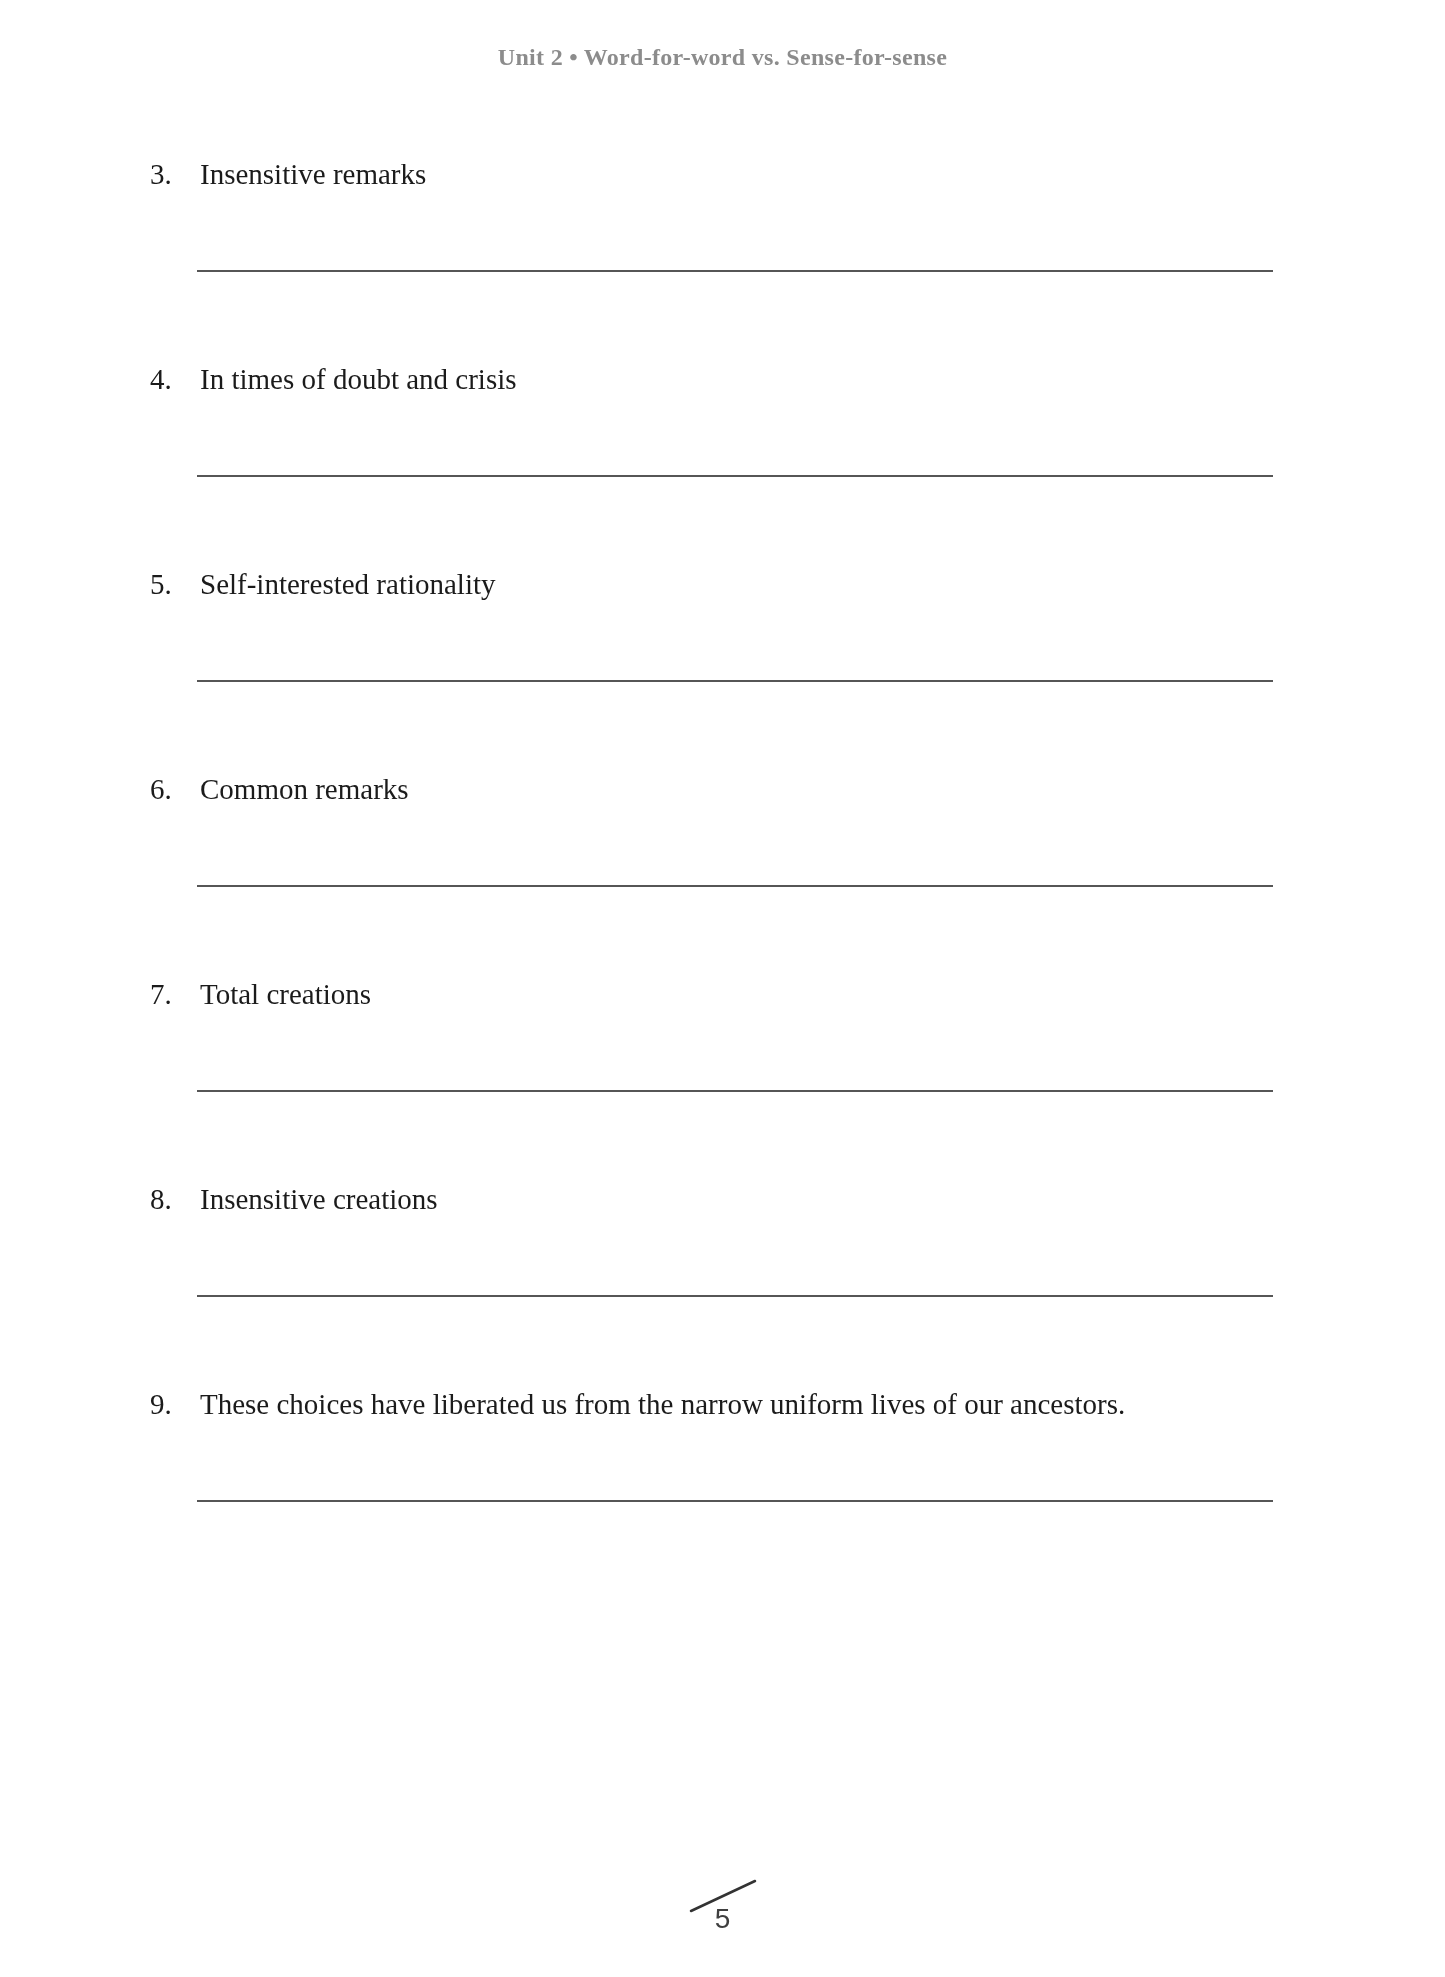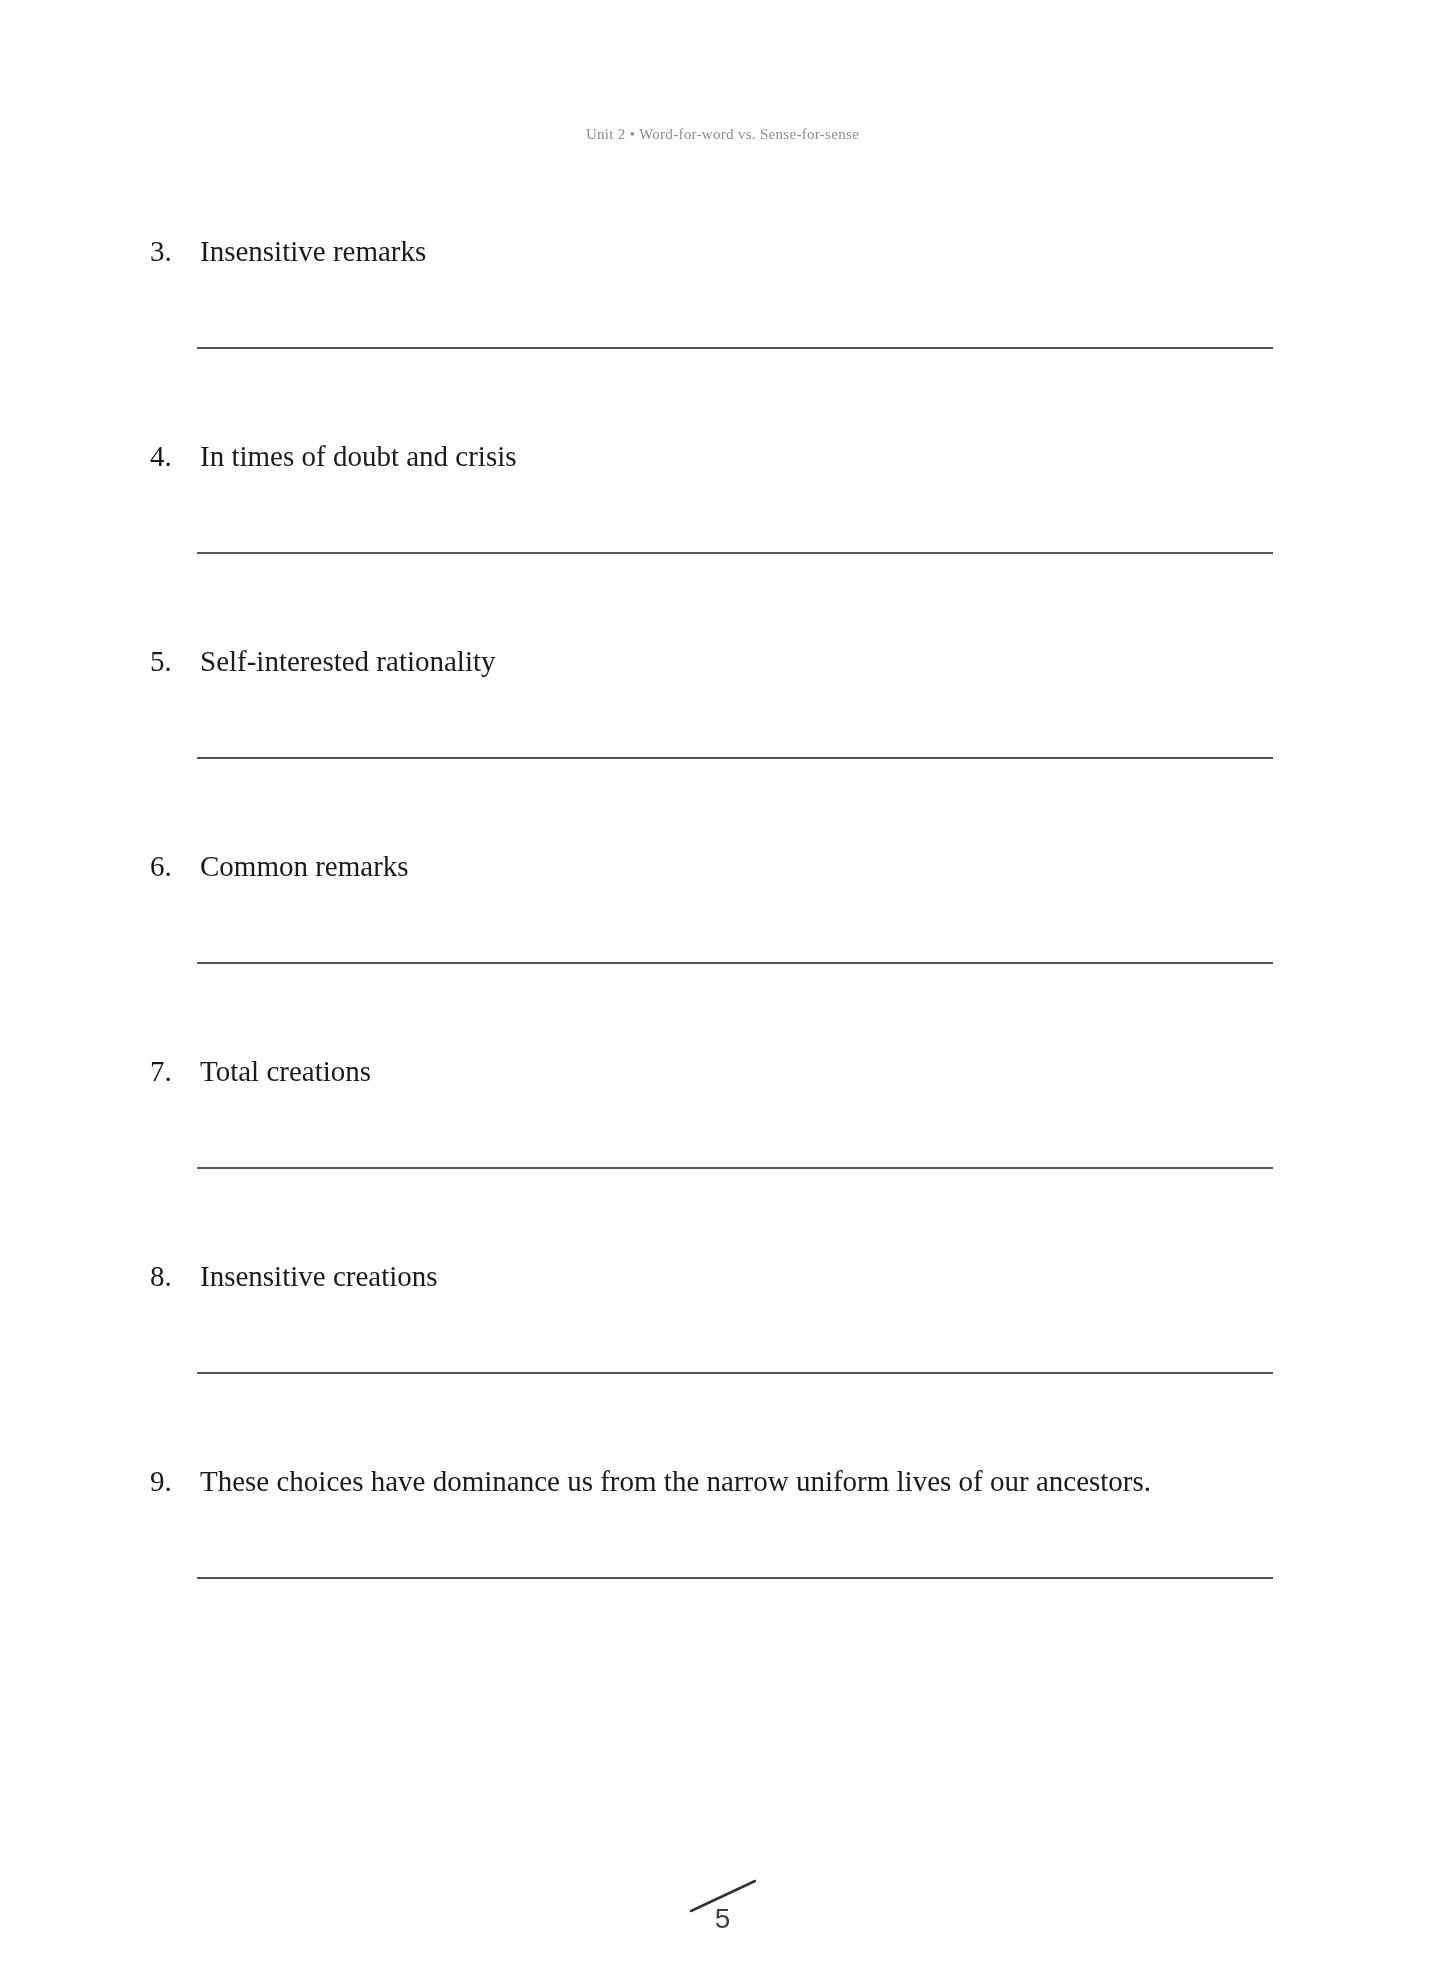--- a/index.html
+++ b/index.html
@@ -8,24 +8,24 @@
     background: #ffffff;
   }
   body {
     width: 1445px;
     height: 1977px;
     position: relative;
     overflow: hidden;
     font-family: "Liberation Serif", serif;
   }
   .running-head {
-    padding-top: 118px;
+    padding-top: 41px;
     text-align: center;
-    font-size: 15px;
-    font-weight: normal;
+    font-size: 24px;
+    font-weight: bold;
     line-height: 32px;
     color: #8c8c8c;
     letter-spacing: 0.3px;
   }
   .content {
     padding-left: 150px;
     padding-right: 150px;
   }
   .item {
     margin-top: 66px;
@@ -123,21 +123,21 @@
     <div class="item-row">
       <span class="item-num">8.</span>
       <span class="item-text">Insensitive creations</span>
     </div>
     <div class="answer-blank"></div>
   </div>
 
   <div class="item">
     <div class="item-row">
       <span class="item-num">9.</span>
-      <span class="item-text">These choices have dominance us from the narrow uniform lives of our ancestors.</span>
+      <span class="item-text">These choices have liberated us from the narrow uniform lives of our ancestors.</span>
     </div>
     <div class="answer-blank"></div>
   </div>
 
 
 </div>
 
 <svg class="footer-slash" width="80" height="40" viewBox="0 0 80 40">
   <line x1="8" y1="34" x2="72" y2="4" stroke="#333333" stroke-width="2.5" stroke-linecap="round"></line>
 </svg>

